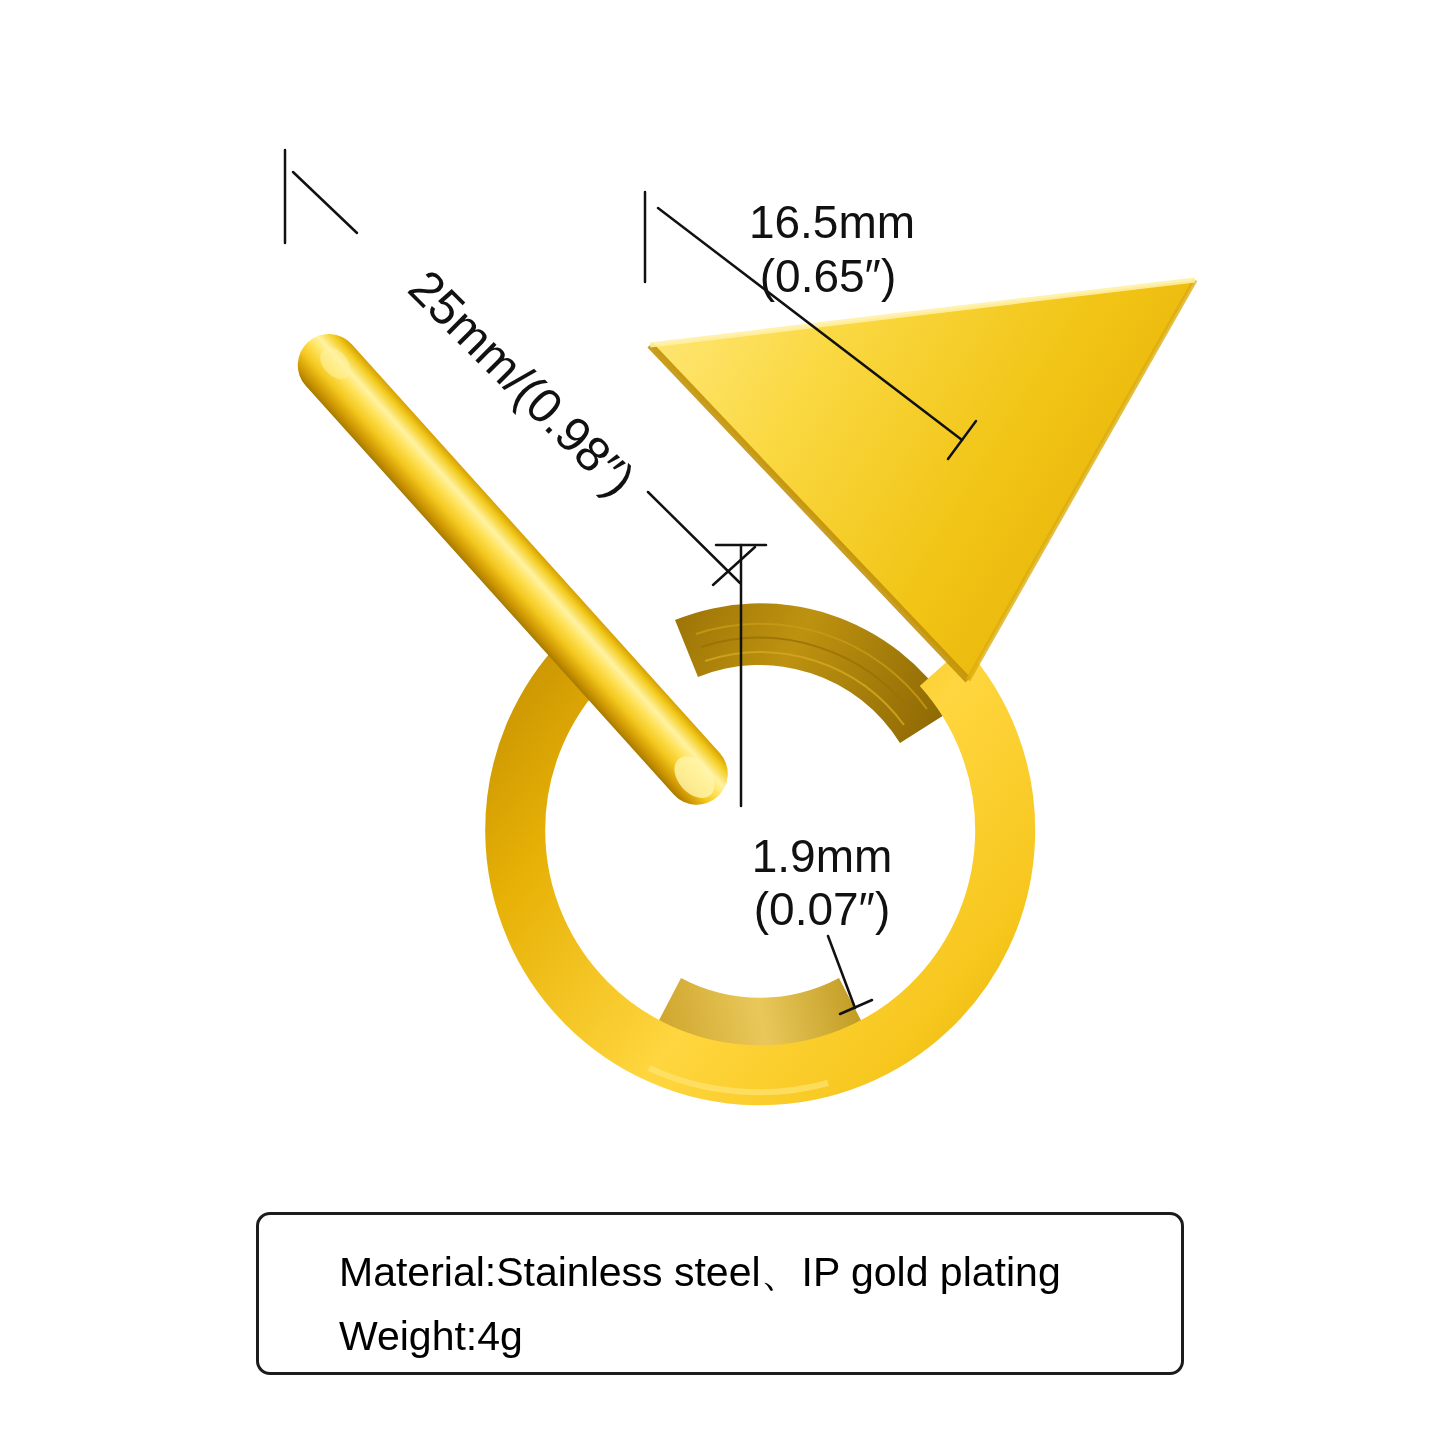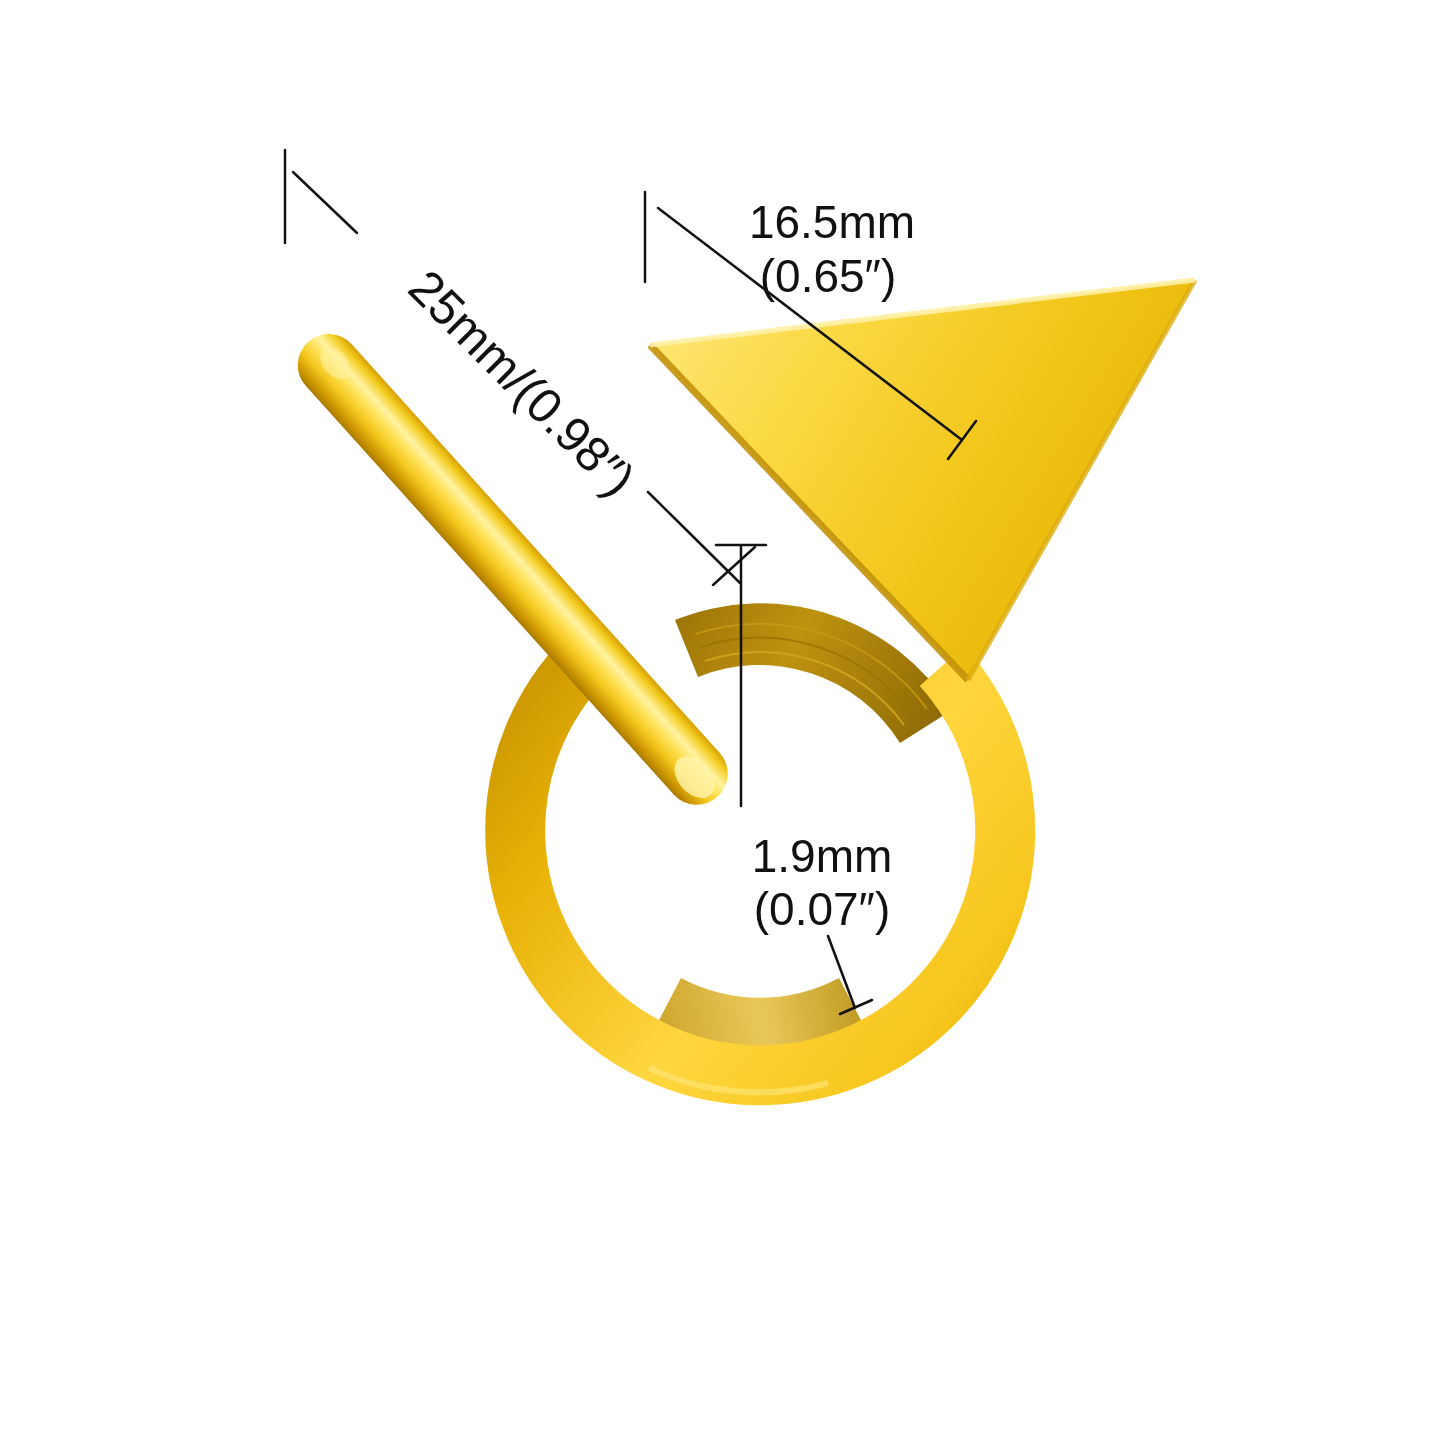--- a/index.html
+++ b/index.html
@@ -105,14 +105,18 @@
       </g>
     </g>
 
     <text class="dim-text big" x="510" y="395" text-anchor="middle" transform="rotate(45 510 395)">25mm/(0.98″)</text>
     <text class="dim-text" x="832" y="238" text-anchor="middle">16.5mm</text>
     <text class="dim-text" x="828" y="292" text-anchor="middle">(0.65″)</text>
     <text class="dim-text" x="822" y="872" text-anchor="middle">1.9mm</text>
     <text class="dim-text" x="822" y="925" text-anchor="middle">(0.07″)</text>
   </svg>
 
+  <div class="spec-box">
+    <div class="spec-line">Material:Stainless steel、IP gold plating</div>
+    <div class="spec-line">Weight:4g</div>
+  </div>
 
 </div>
 
 </body></html>

